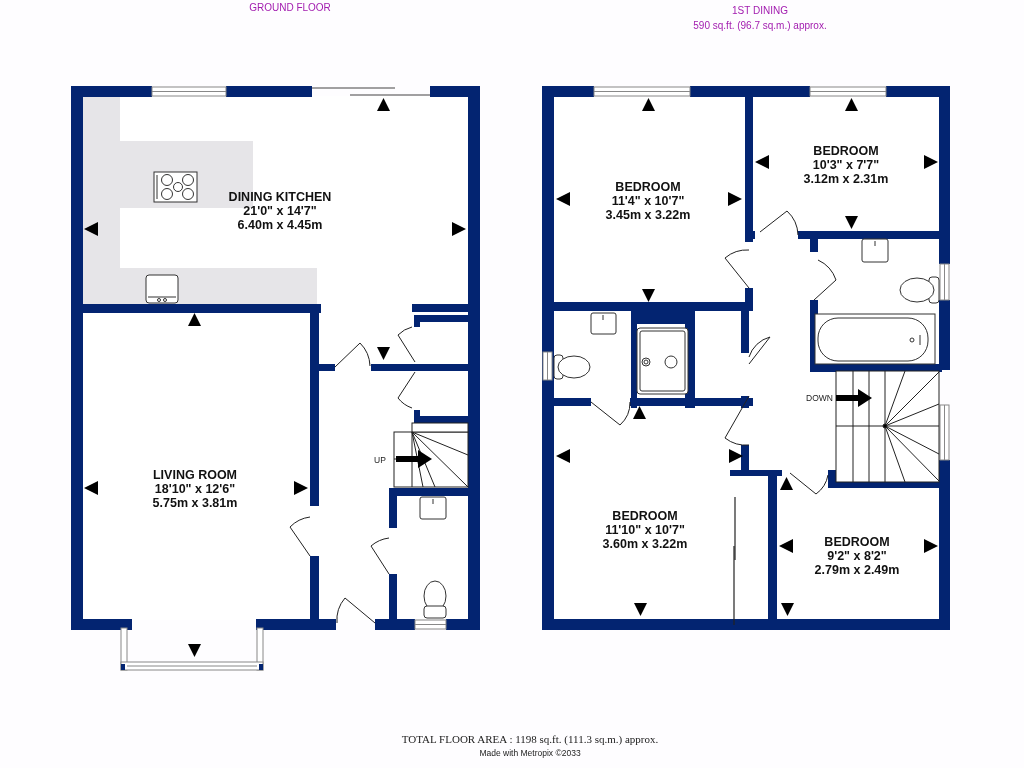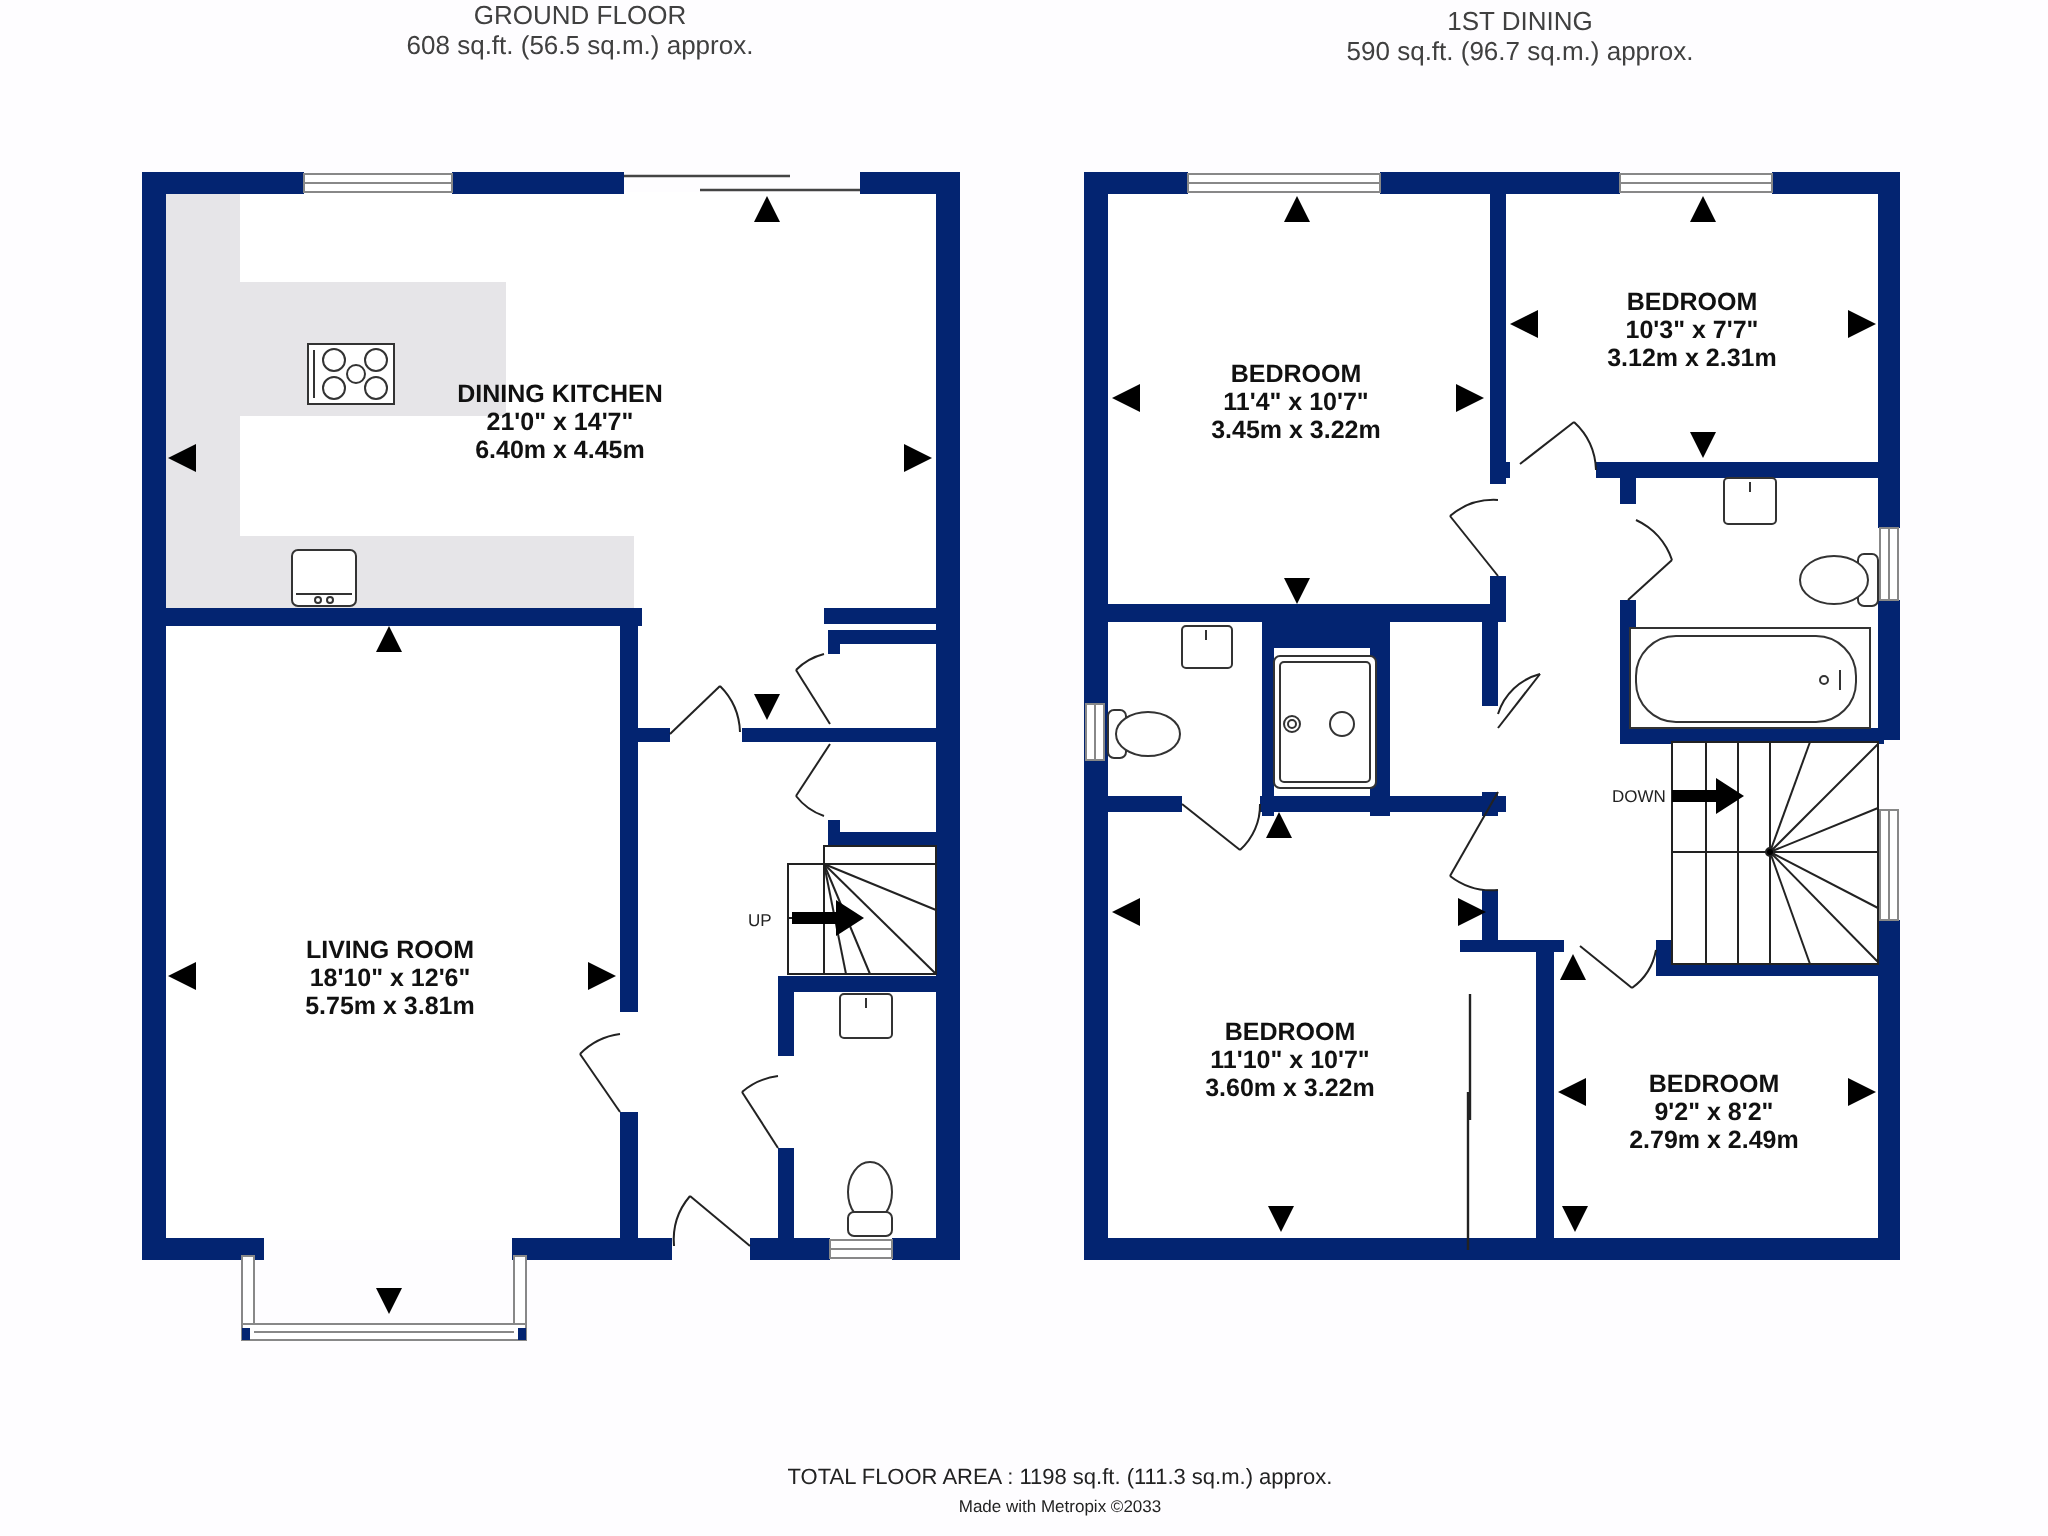--- a/index.html
+++ b/index.html
@@ -1,34 +1,33 @@
 <!DOCTYPE html>
 <html><head>
 <meta charset="utf-8">
 <style>
   html, body { margin: 0; padding: 0; background: #fefdff; }
   body { width: 1024px; height: 768px; position: relative; overflow: hidden; font-family: "Liberation Sans", sans-serif; color: #111; }
-  .floor-title { position: absolute; text-align: center; font-size: 13px; line-height: 15px; color: #404040; }
+  .floor-title { position: absolute; text-align: center; font-size: 10px; line-height: 15px; color: #a21caf; }
   .floor-title .name { display: block; }
   .floor-title .area { display: block; }
   #gf-title { left: 140px; top: 0px; width: 300px; }
   #ff-title { left: 610px; top: 3px; width: 300px; }
   svg { position: absolute; left: 0; top: 0; }
   .room-label { font-family: "Liberation Sans", sans-serif; font-weight: bold; font-size: 12.5px; fill: #111; text-anchor: middle; }
   .small-label { font-family: "Liberation Sans", sans-serif; font-size: 8.5px; fill: #222; }
   .footer { position: absolute; left: 330px; width: 400px; text-align: center; color: #222; }
-  #footer-total { top: 733px; font-size: 11px; }
+  #footer-total { top: 733px; font-size: 11px; font-family: Liberation Serif, serif; }
   #footer-note { top: 748px; font-size: 8.5px; line-height: 10px; }
 </style>
 </head>
 <body>
 
 <div class="floor-title" id="gf-title">
   <span class="name">GROUND FLOOR</span>
-  <span class="area">608 sq.ft. (56.5 sq.m.) approx.</span>
 </div>
 <div class="floor-title" id="ff-title">
   <span class="name">1ST DINING</span>
   <span class="area">590 sq.ft. (96.7 sq.m.) approx.</span>
 </div>
 
 <svg width="1024" height="768" viewBox="0 0 1024 768">
   <defs>
     <symbol id="arr-l" viewBox="0 0 14 14">
         <polygon points="14,0 14,14 0,7" fill="#000"></polygon>

